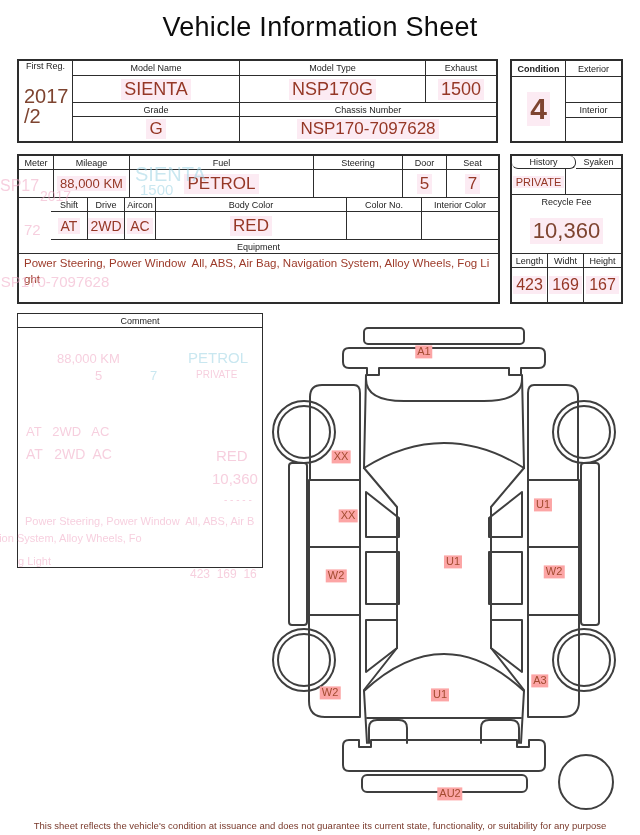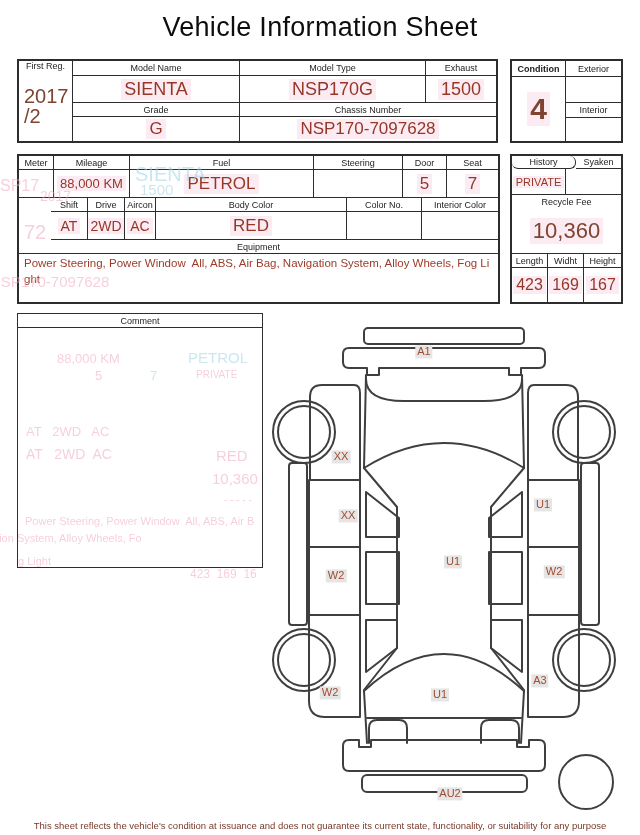--- a/index.html
+++ b/index.html
@@ -47,21 +47,21 @@
   .nbox{left:17px;top:568px;width:246px;height:247px;display:flex;flex-direction:column;}
   .boxhead{height:13px;flex:none;}
   .notetext{flex:1;padding:4px 6px;font-size:13px;line-height:1.2;color:#9c3a29;
             white-space:pre-line;}
   .footer{position:absolute;left:0;top:820px;width:640px;text-align:center;
           font-size:9.5px;color:#79392b;}
   
   .diagram{position:absolute;left:268px;top:315px;width:372px;height:500px;}
   .diagram svg{position:absolute;left:0;top:0;}
   .dlabel{position:absolute;transform:translate(-50%,-50%);font-size:11px;color:#a34b30;
-          background:#e5e5e5;padding:0 2px;line-height:1.2;white-space:nowrap;z-index:3;}
+          background:#fca5a5;padding:0 2px;line-height:1.2;white-space:nowrap;z-index:3;}
   .ghost{position:absolute;white-space:pre;filter:blur(.5px);opacity:.55;font-weight:500;
          z-index:5;pointer-events:none;}
 </style>
 </head>
 <body>
 
 <div class="page">
 
   <h1 class="title">Vehicle Information Sheet</h1>
 
@@ -257,21 +257,21 @@
     <span class="dlabel" style="left:182px;top:433px;margin-top:46px;">AU2</span>
   </div>
 
   <div class="footer">This sheet reflects the vehicle's condition at issuance and does not guarantee its current state, functionality, or suitability for any purpose</div>
 
   <div id="ghost-layer">
       <span class="ghost" style="left: 135px; top: 163px; font-size: 20px; color: rgb(158, 212, 228);">SIENTA</span>
       <span class="ghost" style="left: 140px; top: 181px; font-size: 15px; color: rgb(158, 212, 228);">1500</span>
       <span class="ghost" style="left: 0px; top: 177px; font-size: 16px; color: rgb(240, 168, 196);">SP17</span>
       <span class="ghost" style="left: 40px; top: 188px; font-size: 14px; color: rgb(240, 168, 196);">2017</span>
-      <span class="ghost" style="left: 24px; top: 221px; font-size: 20px; color: rgb(240, 168, 196);">72</span>
+      <span class="ghost" style="left: 24px; top: 221px; font-size: 15px; color: rgb(240, 168, 196);">72</span>
       <span class="ghost" style="left: -10px; top: 273px; font-size: 15px; color: rgb(240, 168, 196);">NSP170-7097628</span>
       <span class="ghost" style="left: 57px; top: 351px; font-size: 13px; color: rgb(240, 168, 196);">88,000 KM</span>
       <span class="ghost" style="left: 188px; top: 349px; font-size: 15px; color: rgb(158, 212, 228);">PETROL</span>
       <span class="ghost" style="left: 95px; top: 368px; font-size: 13px; color: rgb(240, 168, 196);">5</span>
       <span class="ghost" style="left: 150px; top: 368px; font-size: 13px; color: rgb(158, 212, 228);">7</span>
       <span class="ghost" style="left: 196px; top: 369px; font-size: 10px; color: rgb(240, 168, 196);">PRIVATE</span>
       <span class="ghost" style="left: 26px; top: 424px; font-size: 13px; color: rgb(240, 168, 196);">AT   2WD   AC</span>
       <span class="ghost" style="left: 26px; top: 446px; font-size: 14px; color: rgb(240, 168, 196);">AT   2WD  AC</span>
       <span class="ghost" style="left: 216px; top: 447px; font-size: 15px; color: rgb(240, 168, 196);">RED</span>
       <span class="ghost" style="left: 212px; top: 470px; font-size: 15px; color: rgb(240, 168, 196);">10,360</span>

